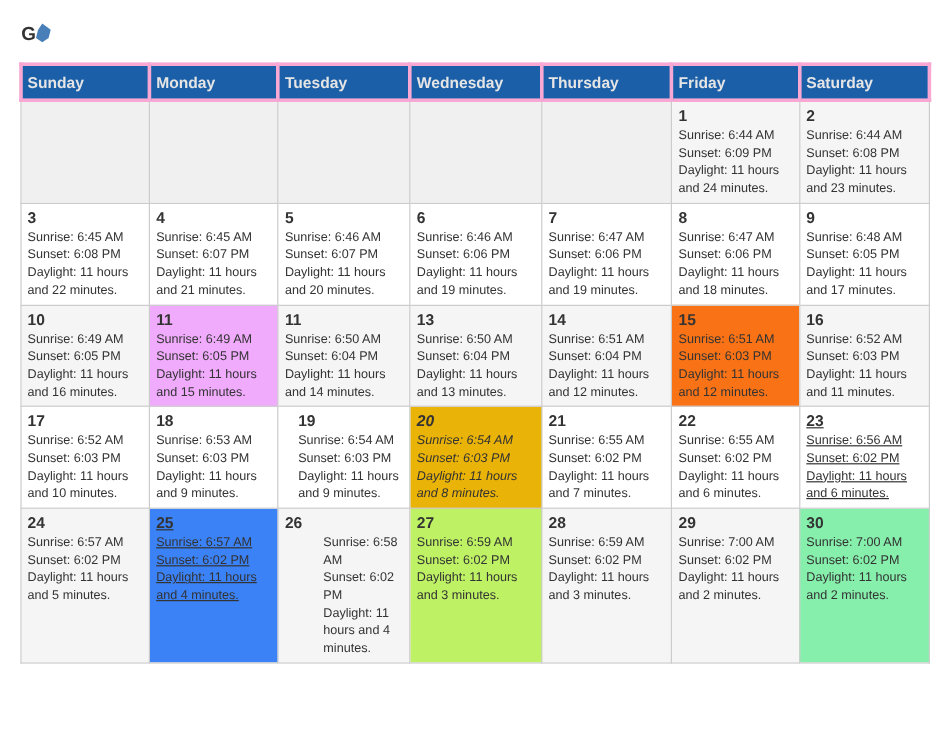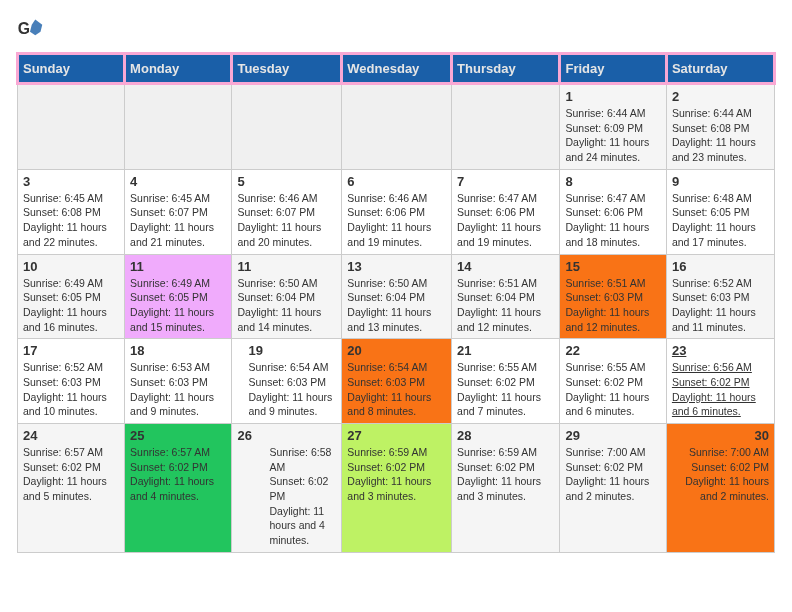--- a/index.html
+++ b/index.html
@@ -227,21 +227,21 @@
           <div class="day-info" style="white-space: pre-line;">Sunrise: 6:53 AM
 Sunset: 6:03 PM
 Daylight: 11 hours and 9 minutes.</div>
         </td>
         <td style="background: rgb(255, 255, 255); padding-left: 16px;">
           <span class="day-num">19</span>
           <div class="day-info" style="white-space: pre-line;">Sunrise: 6:54 AM
 Sunset: 6:03 PM
 Daylight: 11 hours and 9 minutes.</div>
         </td>
-        <td style="background: #f97316;">
+        <td style="background: #eab308; font-style: italic;">
           <span class="day-num">20</span>
           <div class="day-info" style="white-space: pre-line;">Sunrise: 6:54 AM
 Sunset: 6:03 PM
 Daylight: 11 hours and 8 minutes.</div>
         </td>
         <td style="background: rgb(255, 255, 255);">
           <span class="day-num">21</span>
           <div class="day-info" style="white-space: pre-line;">Sunrise: 6:55 AM
 Sunset: 6:02 PM
 Daylight: 11 hours and 7 minutes.</div>
@@ -259,21 +259,21 @@
 Daylight: 11 hours and 6 minutes.</div>
         </td>
       </tr>
       <tr>
         <td style="background: rgb(245, 245, 245);">
           <span class="day-num">24</span>
           <div class="day-info" style="white-space: pre-line;">Sunrise: 6:57 AM
 Sunset: 6:02 PM
 Daylight: 11 hours and 5 minutes.</div>
         </td>
-        <td style="background: #22c55e;">
+        <td style="background: #3b82f6; text-decoration: underline;">
           <span class="day-num">25</span>
           <div class="day-info" style="white-space: pre-line;">Sunrise: 6:57 AM
 Sunset: 6:02 PM
 Daylight: 11 hours and 4 minutes.</div>
         </td>
         <td style="background: rgb(245, 245, 245);">
           <span class="day-num">26</span>
           <div class="day-info" style="white-space: pre-line; margin-left: 32px;">Sunrise: 6:58 AM
 Sunset: 6:02 PM
 Daylight: 11 hours and 4 minutes.</div>
@@ -289,21 +289,21 @@
           <div class="day-info" style="white-space: pre-line;">Sunrise: 6:59 AM
 Sunset: 6:02 PM
 Daylight: 11 hours and 3 minutes.</div>
         </td>
         <td style="background: rgb(245, 245, 245);">
           <span class="day-num">29</span>
           <div class="day-info" style="white-space: pre-line;">Sunrise: 7:00 AM
 Sunset: 6:02 PM
 Daylight: 11 hours and 2 minutes.</div>
         </td>
-        <td style="background: #f97316; text-align: right;">
+        <td style="background: #86efac;">
           <span class="day-num">30</span>
           <div class="day-info" style="white-space: pre-line;">Sunrise: 7:00 AM
 Sunset: 6:02 PM
 Daylight: 11 hours and 2 minutes.</div>
         </td>
       </tr>
     </tbody>
 </table>
 
 </body></html>

